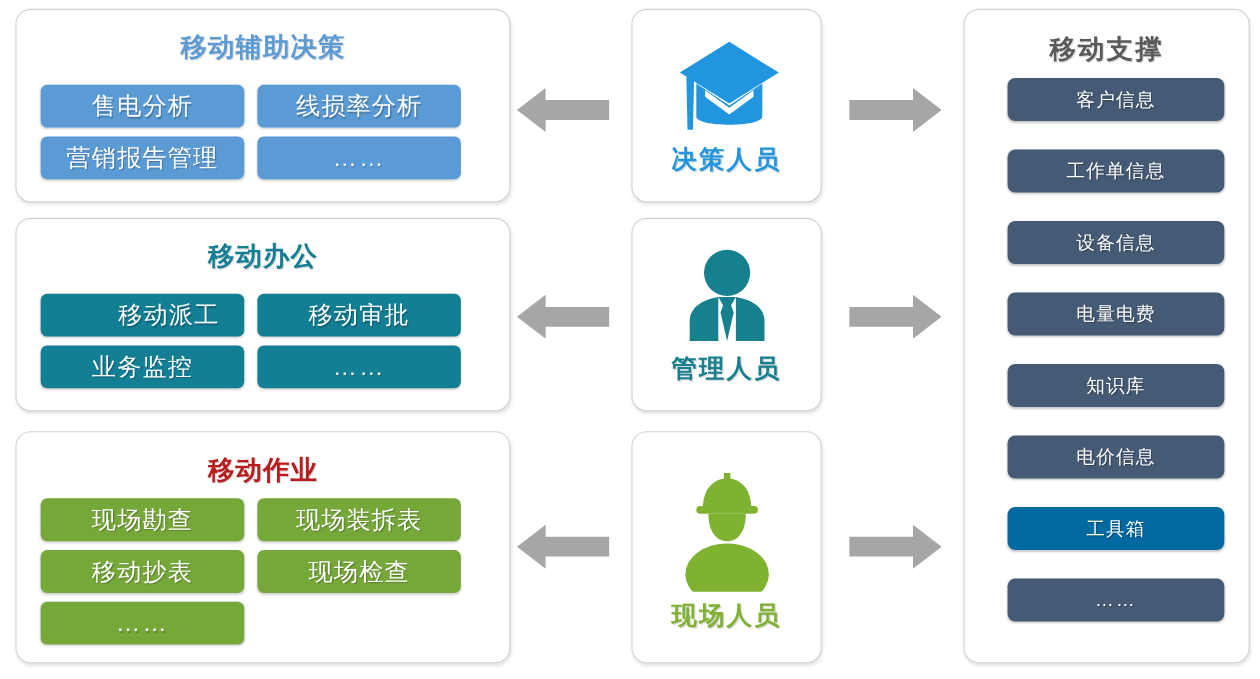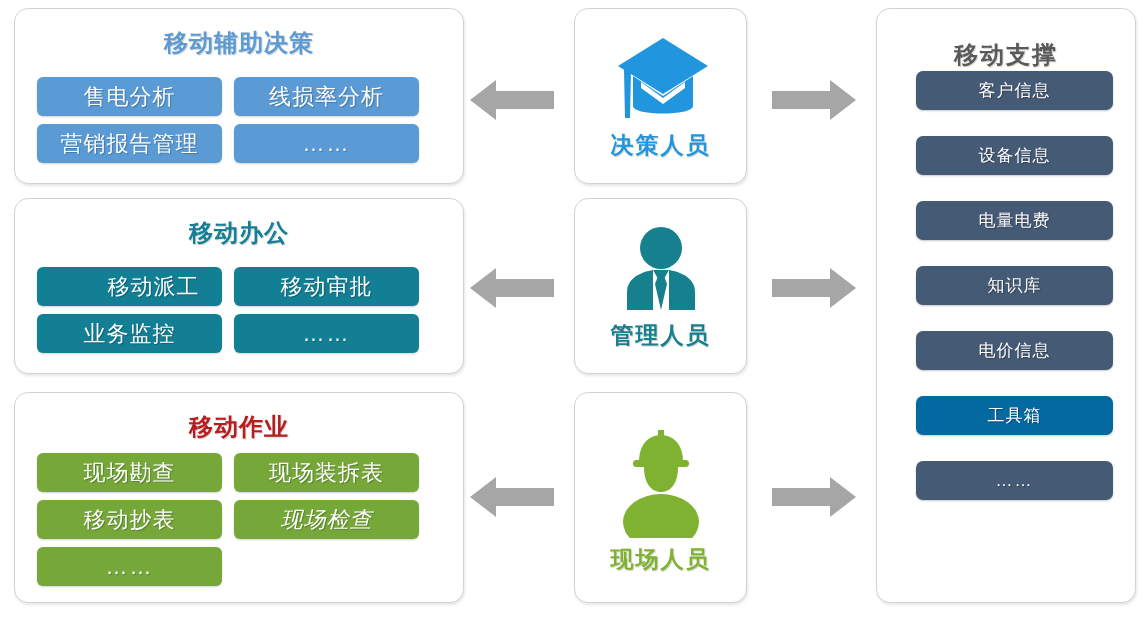--- a/index.html
+++ b/index.html
@@ -122,21 +122,21 @@
       <div class="tile dots" style="background:#137F94;">……</div>
     </div>
   </div>
 
   <div class="card" style="left:14px; top:392px; width:450px; height:211px;">
     <div class="group-title" style="margin-top:18px; color:#b91c1c;">移动作业</div>
     <div class="tile-grid" style="top:60px;">
       <div class="tile" style="background:#76A839;">现场勘查</div>
       <div class="tile" style="background:#76A839;">现场装拆表</div>
       <div class="tile" style="background:#76A839;">移动抄表</div>
-      <div class="tile" style="background:#76A839;font-style:italic;">现场检查</div>
+      <div class="tile" style="background:#76A839;">现场检查</div>
       <div class="tile dots" style="background:#76A839;">……</div>
     </div>
   </div>
 
   <div class="arrow" style="left:470px; top:78px;">
     <svg width="84" height="44" viewBox="0 0 84 44">
       <polygon points="0,22 26,2 26,13 84,13 84,31 26,31 26,42" fill="#A6A6A6"></polygon>
     </svg>
   </div>
   <div class="arrow" style="left:470px; top:266px;">
@@ -213,23 +213,24 @@
 
         <path d="M33,41 C33,57 40,66 50,66 C60,66 67,57 67,41 Z" fill="#7FB230"></path>
 
         <ellipse cx="50" cy="96" rx="38" ry="28" fill="#7FB230"></ellipse>
       </svg>
     </div>
     <div class="actor-label" style="color:#7FB230;">现场人员</div>
   </div>
 
   <div class="card" style="left:876px; top:8px; width:260px; height:595px;">
-    <div class="support-title" style="margin-top:30px;">移动支撑</div>
+    <div class="support-title" style="margin-top:20px;">移动支撑</div>
     <div class="support-list">
       <div class="support-item" style="background:#455A75;">客户信息</div>
+      <div class="support-item" style="background:#455A75;">工作单信息</div>
       <div class="support-item" style="background:#455A75;">设备信息</div>
       <div class="support-item" style="background:#455A75;">电量电费</div>
       <div class="support-item" style="background:#455A75;">知识库</div>
       <div class="support-item" style="background:#455A75;">电价信息</div>
       <div class="support-item" style="background:#0369a1;">工具箱</div>
       <div class="support-item" style="background:#455A75; letter-spacing:2px;">……</div>
     </div>
   </div>
 
 </div>

